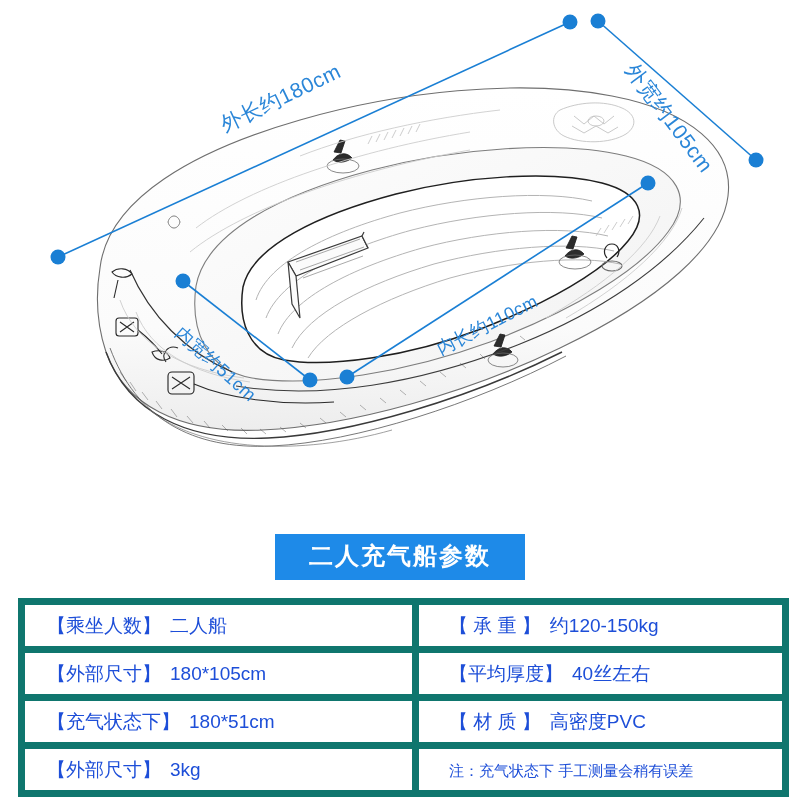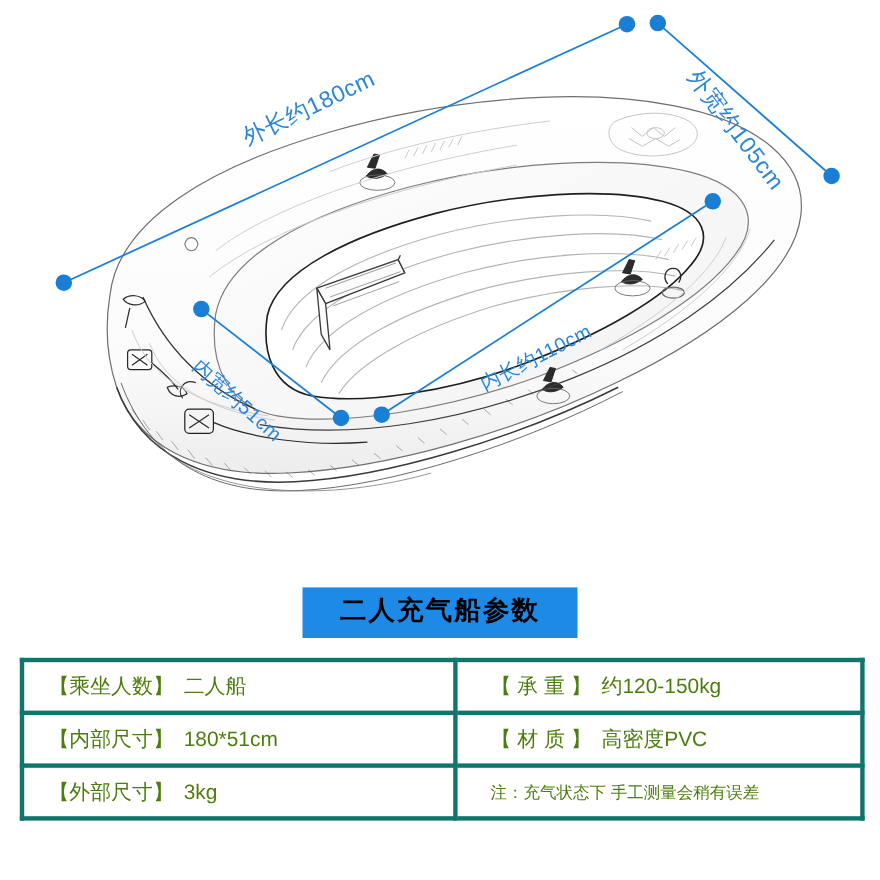--- a/index.html
+++ b/index.html
@@ -71,44 +71,44 @@
   
   #banner-wrap {
     position: absolute;
     left: 0; top: 534px;
     width: 800px;
     text-align: center;
   }
   #banner {
     display: inline-block;
     background: #1e8ae8;
-    color: #000000;
+    color: #ffffff;
     font-size: 24px;
     font-weight: bold;
     letter-spacing: 2px;
     padding: 9px 34px 11px 34px;
     line-height: 1.1;
   }
 
   
   #spec-table {
     position: absolute;
     left: 18px; top: 598px;
     width: 764px;
     border-collapse: collapse;
     table-layout: fixed;
     background: #fff;
   }
   #spec-table td {
-    border: 4px solid #0f766e;
+    border: 7px solid #0f766e;
     height: 48px;
     padding: 0 0 0 22px;
     vertical-align: middle;
     font-size: 19px;
-    color: #4d7c0f;
+    color: #1d4ed8;
     font-family: "Liberation Sans", "DejaVu Sans", sans-serif;
   }
   #spec-table td.col-left  { width: 394px; }
   #spec-table td.col-right { width: 370px; padding-left: 30px; }
   .cell-key { font-weight: normal; }
   .cell-val { font-weight: normal; }
   .cell-note { font-size: 15px; }
   .gap { display: inline-block; width: 9px; }
 </style>
 </head>
@@ -302,21 +302,29 @@
       <tr>
         <td class="col-left">
           <span class="cell-key">【乘坐人数】</span><span class="gap"></span><span class="cell-val">二人船</span>
         </td>
         <td class="col-right">
           <span class="cell-key">【 承  重 】</span><span class="gap"></span><span class="cell-val">约120-150kg</span>
         </td>
       </tr>
       <tr>
         <td class="col-left">
-          <span class="cell-key">【内部尺寸】</span><span class="gap"></span><span class="cell-val">180*51cm</span>
+          <span class="cell-key">【外部尺寸】</span><span class="gap"></span><span class="cell-val">180*105cm</span>
+        </td>
+        <td class="col-right">
+          <span class="cell-key">【平均厚度】</span><span class="gap"></span><span class="cell-val">40丝左右</span>
+        </td>
+      </tr>
+      <tr>
+        <td class="col-left">
+          <span class="cell-key">【充气状态下】</span><span class="gap"></span><span class="cell-val">180*51cm</span>
         </td>
         <td class="col-right">
           <span class="cell-key">【 材  质 】</span><span class="gap"></span><span class="cell-val">高密度PVC</span>
         </td>
       </tr>
       <tr>
         <td class="col-left">
           <span class="cell-key">【外部尺寸】</span><span class="gap"></span><span class="cell-val">3kg</span>
         </td>
         <td class="col-right">

